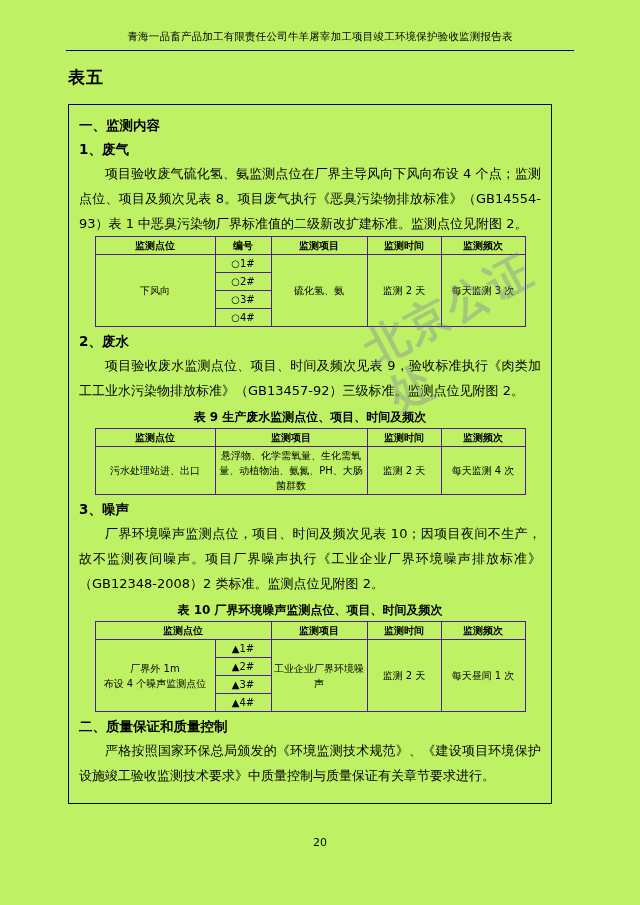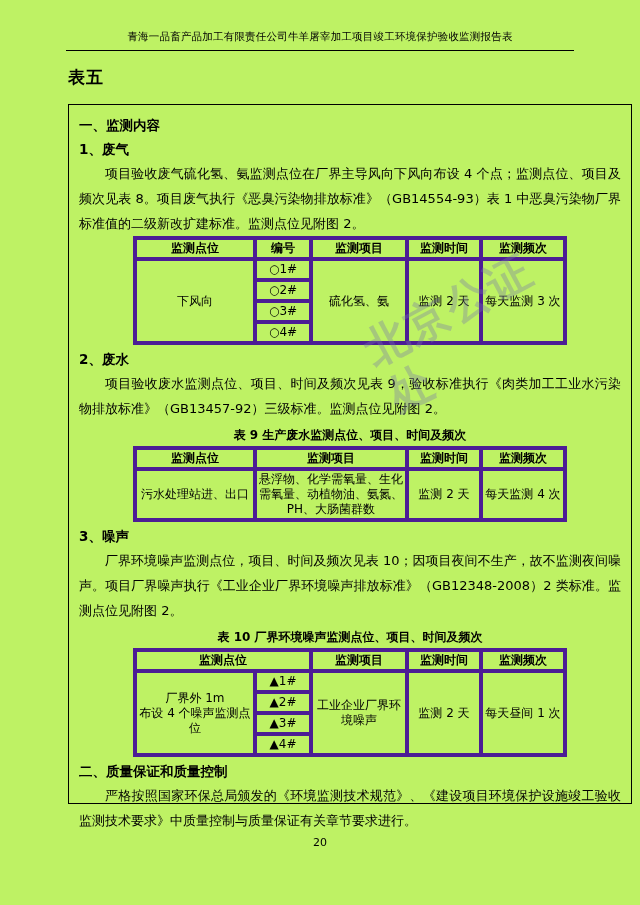--- a/index.html
+++ b/index.html
@@ -43,21 +43,21 @@
     left: 68px;
     font-size: 17px;
     font-weight: bold;
     letter-spacing: 1px;
     text-align: right;
   }
   .framebox {
     position: absolute;
     top: 104px;
     left: 68px;
-    width: 564px;
+    width: 484px;
     height: 700px;
     border: 1px solid #000;
     box-sizing: border-box;
     padding: 7px 10px 0 10px;
   }
   .sec-head {
     font-size: 13.5px;
     font-weight: bold;
     line-height: 22px;
     margin: 2px 0 1px 0;
@@ -82,22 +82,22 @@
     text-align: center;
     margin: 6px 0 2px 0;
   }
   table.doc {
     border-collapse: collapse;
     width: 430px;
     margin: 0 auto 3px auto;
     table-layout: fixed;
   }
   table.doc th, table.doc td {
-    border: 4px solid #4c1d95;
-    font-size: 12px;
+    border: 1px solid #4c1d95;
+    font-size: 10px;
     text-align: center;
     padding: 1px 2px;
     line-height: 15px;
     font-weight: normal;
   }
   table.doc th {
     font-weight: bold;
   }
   .num-cell {
     line-height: 14px;

